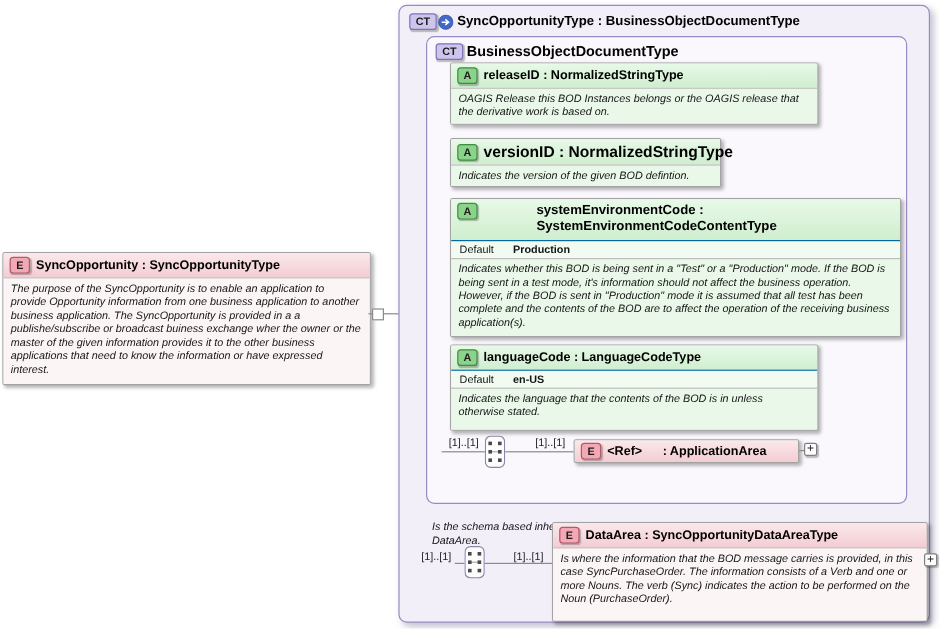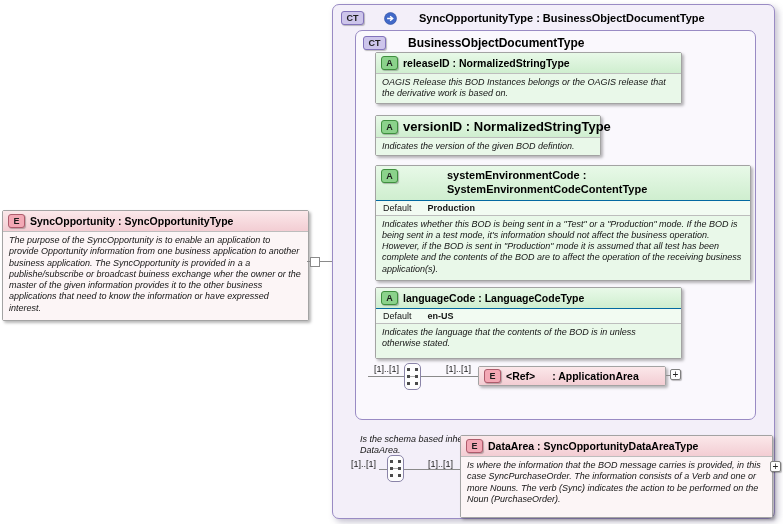--- a/index.html
+++ b/index.html
@@ -32,21 +32,21 @@
            text-align:center; font-size:9px; font-weight:bold; color:#1c1c1c; border-radius:3px;
            border:1px solid; box-shadow:1px 1px 1px rgba(0,0,0,.25); }
   .badge-e  { background:#F3A8B5; border-color:#AE5B6C; }
   .badge-a  { background:#8BD28B; border-color:#3E8F3E; }
   .badge-ct { width:21px; background:#CDC5EB; border-color:#8273BB; }
 
   
   .container { position:absolute; border:1px solid #998BC4; border-radius:7px; }
   #main-container { background:#F3EFF9; box-shadow:3px 3px 6px rgba(90,80,120,.35); }
   #base-container { background:#FAF8FD; }
-  .container-header { display:flex; align-items:center; gap:22px; font-weight:bold;
+  .container-header { display:flex; align-items:center; gap:3px; font-weight:bold;
                       font-size:11px; color:#000; }
   #main-container > .container-header { padding:6px 8px 4px 8px; }
   #base-container > .container-header { padding:5px 7px 3px 7px; }
   .arrow-circle { flex:0 0 auto; width:13px; height:13px; margin-left:-2px; display:inline-block; }
 
   
   .hline { position:absolute; height:0; border-top:1px solid #8A8A8A; }
   .mult { position:absolute; font-size:9px; color:#222; white-space:nowrap; }
   .seq-icon { position:absolute; width:17px; height:27px; cursor:pointer; }
   .plus-btn { position:absolute; width:11px; height:11px; box-sizing:border-box; padding:0;

